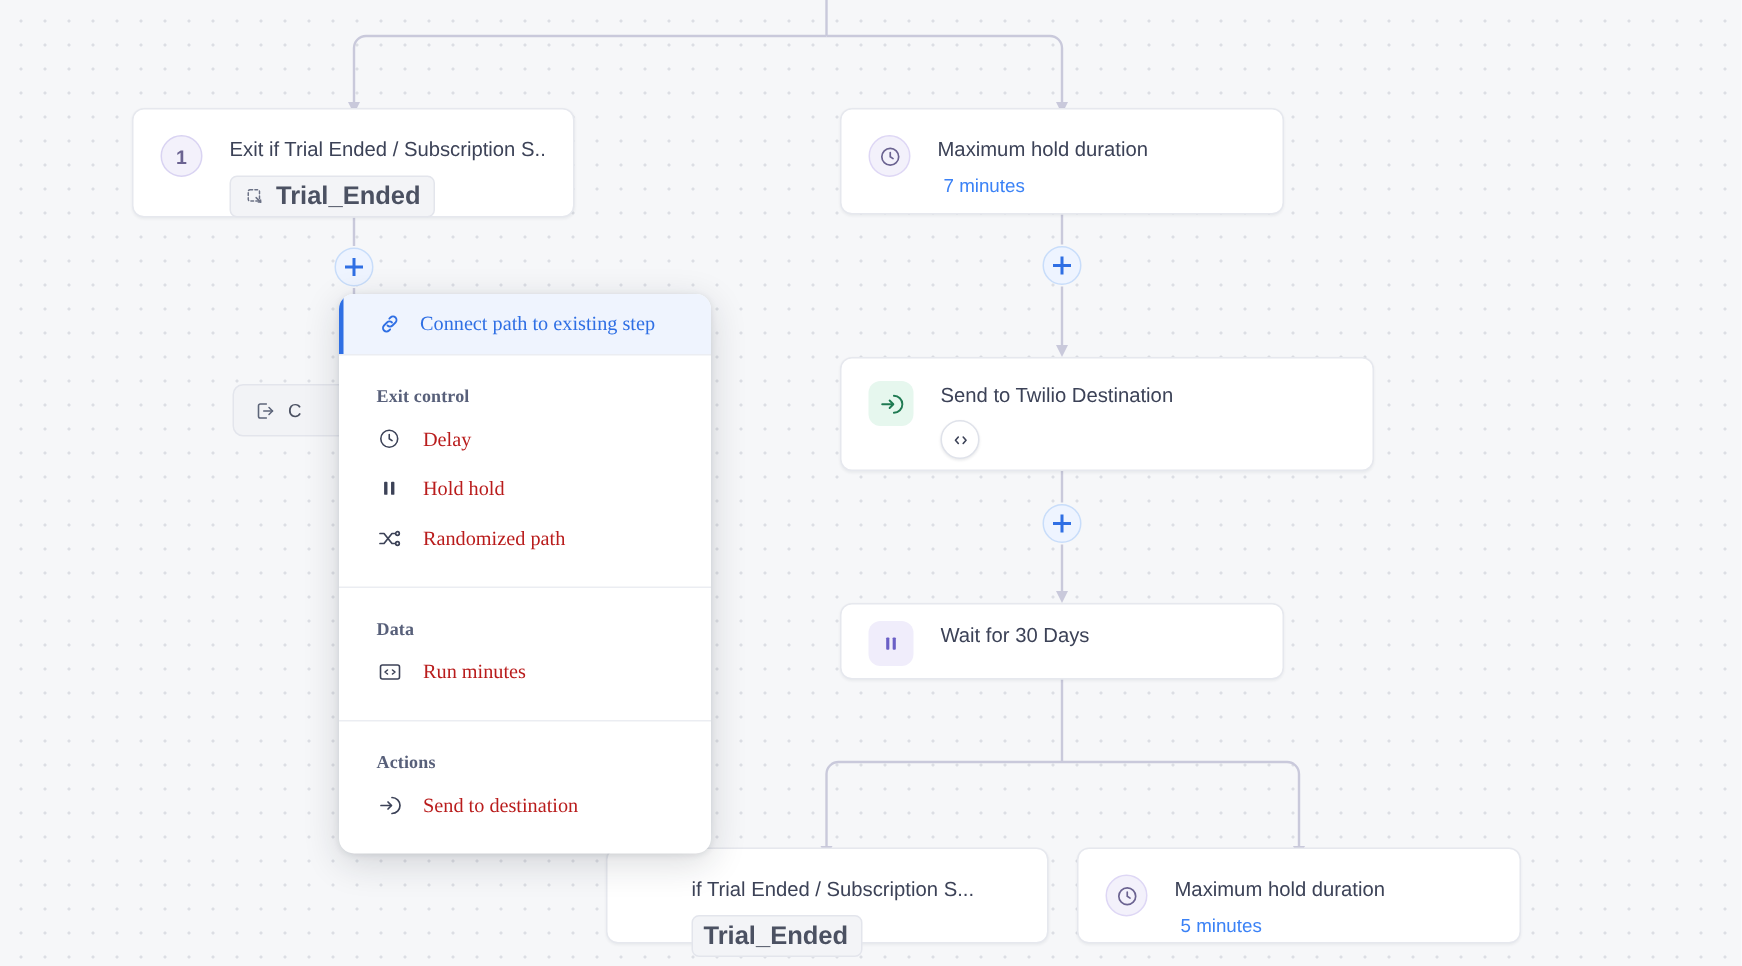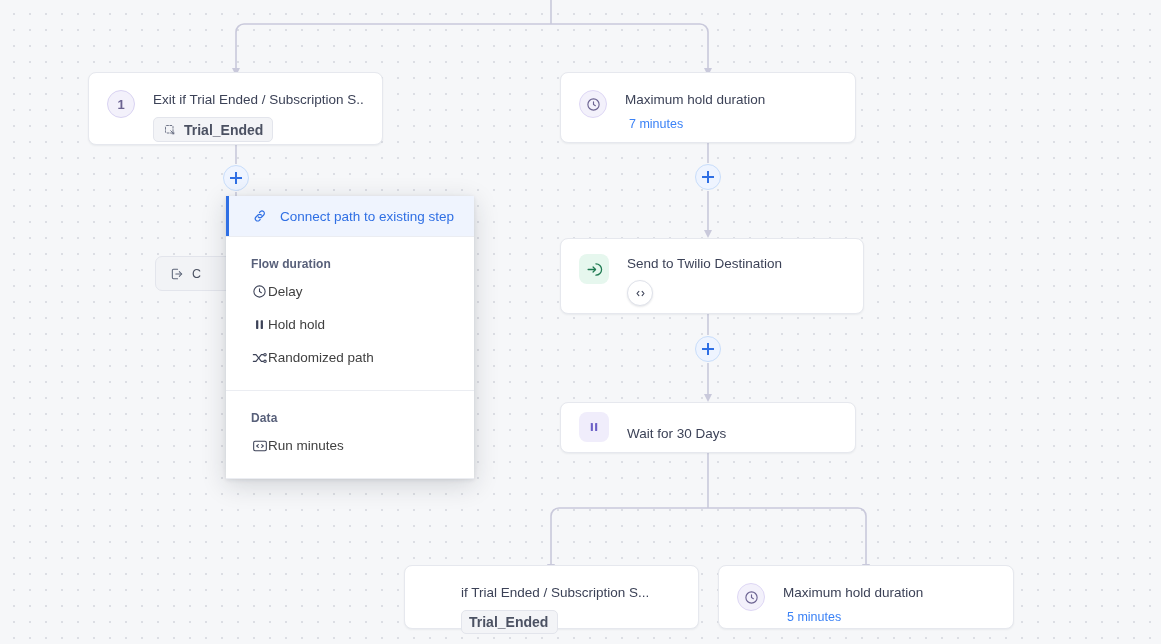--- a/index.html
+++ b/index.html
@@ -69,21 +69,21 @@
     margin-left: 4px;
   }
   .tag {
     display: inline-flex; align-items: center;
     gap: 6px;
     margin-top: 9px;
     padding: 3px 9px 3px 7px;
     background: #f3f4f7;
     border: 1px solid #e3e5ec;
     border-radius: 5px;
-    font-size: 14px;
+    font-size: 17px;
     color: #4b5162;
     font-weight: 600;
     white-space: nowrap;
   }
   .code-badge {
     margin-top: 8px;
     width: 26px; height: 26px;
     border-radius: 50%;
     background: #ffffff;
     border: 1px solid #dfe2ea;
@@ -122,24 +122,25 @@
     color: #4b5162;
     white-space: nowrap;
   }
 
   
   .menu {
     position: absolute;
     left: 226px; top: 196px;
     width: 248px;
     background: #ffffff;
-    border-radius: 0;
+    border-radius: 10px;
     box-shadow: 0 6px 24px rgba(22,28,45,.16), 0 1px 4px rgba(22,28,45,.10);
     overflow: hidden;
     z-index: 40;
+    font-family: Liberation Serif, serif;
   }
   .menu-top-item {
     display: flex; align-items: center;
     gap: 12px;
     height: 40px;
     padding-left: 22px;
     background: #eff4fe;
     border-left: 3px solid #2f6fe4;
     color: #2f6fe4;
     font-size: 13.5px;
@@ -149,24 +150,25 @@
   .menu-section { padding: 14px 0 16px 0; }
   .menu-section-label {
     font-size: 12px;
     font-weight: 700;
     color: #58607a;
     padding: 6px 0 4px 25px;
     letter-spacing: .1px;
   }
   .menu-item {
     display: flex; align-items: center;
+    gap: 14px;
     height: 33px;
     padding-left: 25px;
     font-size: 13.5px;
-    color: #404040;
+    color: #b91c1c;
     cursor: pointer;
   }
   .menu-ico { width: 17px; height: 17px; display:flex; align-items:center; justify-content:center; color:#3c4257; flex:0 0 auto;}
 </style>
 </head>
 <body>
 
 <div id="canvas">
 
   <svg class="edges" viewBox="0 0 1161 644">
@@ -224,40 +226,40 @@
         <circle cx="12" cy="12" r="9"></circle>
         <path d="M12 7.5 V12 L15 14"></path>
       </svg>
     </div>
     <div class="node-body">
       <div class="node-title">Maximum hold duration</div>
       <div class="node-sub">7 minutes</div>
     </div>
   </div>
 
-  <div class="node" style="left:560px; top:238px; width:304px; height:76px; padding-top:14px;">
+  <div class="node" style="left:560px; top:238px; width:356px; height:76px; padding-top:14px;">
     <div class="node-icon sq icon-green">
       <svg width="17" height="17" viewBox="0 0 24 24" fill="none" stroke="#1f7a52" stroke-width="1.8" stroke-linecap="round" stroke-linejoin="round">
         <path d="M14 4a8 8 0 0 1 0 16"></path>
         <path d="M3 12h10"></path>
         <path d="M10 8.5 13.5 12 10 15.5"></path>
       </svg>
     </div>
     <div class="node-body">
       <div class="node-title">Send to Twilio Destination</div>
       <div class="code-badge">
         <svg width="13" height="13" viewBox="0 0 24 24" fill="none" stroke="#3c4257" stroke-width="2" stroke-linecap="round" stroke-linejoin="round">
           <path d="M9 8 5.5 12 9 16"></path>
           <path d="M15 8 18.5 12 15 16"></path>
         </svg>
       </div>
     </div>
   </div>
 
-  <div class="node" style="left:560px; top:402px; width:296px; height:51px; align-items:flex-end; padding-top:10px; padding-bottom:10px;">
+  <div class="node" style="left:560px; top:402px; width:296px; height:51px; align-items:flex-start; padding-top:10px; padding-bottom:10px;">
     <div class="node-icon sq icon-lav">
       <svg width="14" height="14" viewBox="0 0 24 24" fill="#6b5fc6">
         <rect x="6.5" y="5" width="3.6" height="14" rx="1.1"></rect>
         <rect x="13.9" y="5" width="3.6" height="14" rx="1.1"></rect>
       </svg>
     </div>
     <div class="node-body">
       <div class="node-title">Wait for 30 Days</div>
     </div>
   </div>
@@ -307,21 +309,21 @@
           <path d="M9.5 13.5a3.5 3.5 0 0 0 5 0l3-3a3.5 3.5 0 0 0-5-5l-1.2 1.2"></path>
           <path d="M14 10.5a3.5 3.5 0 0 0-5 0l-3 3a3.5 3.5 0 0 0 5 5l1.2-1.2"></path>
         </svg>
       </span>
       <span>Connect path to existing step</span>
     </div>
 
     <div class="menu-sep"></div>
 
     <div class="menu-section">
-      <div class="menu-section-label">Flow duration</div>
+      <div class="menu-section-label">Exit control</div>
 
       <div class="menu-item">
         <span class="menu-ico">
           <svg width="15" height="15" viewBox="0 0 24 24" fill="none" stroke="#3c4257" stroke-width="1.7" stroke-linecap="round">
             <circle cx="12" cy="12" r="9"></circle>
               <path d="M12 7.5V12l3 2"></path>
           </svg>
         </span>
         <span>Delay</span>
       </div>
@@ -361,16 +363,29 @@
             <path d="M9.5 10 7 12l2.5 2"></path>
             <path d="M14.5 10 17 12l-2.5 2"></path>
           </svg>
         </span>
         <span>Run minutes</span>
       </div>
     </div>
 
     <div class="menu-sep"></div>
 
+    <div class="menu-section">
+      <div class="menu-section-label">Actions</div>
+      <div class="menu-item">
+        <span class="menu-ico">
+          <svg width="16" height="16" viewBox="0 0 24 24" fill="none" stroke="#3c4257" stroke-width="1.7" stroke-linecap="round" stroke-linejoin="round">
+            <path d="M14 4a8 8 0 0 1 0 16"></path>
+            <path d="M3 12h10"></path>
+            <path d="M10 8.5 13.5 12 10 15.5"></path>
+          </svg>
+        </span>
+        <span>Send to destination</span>
+      </div>
+    </div>
 
   </div>
 
 </div>
 
 </body></html>

